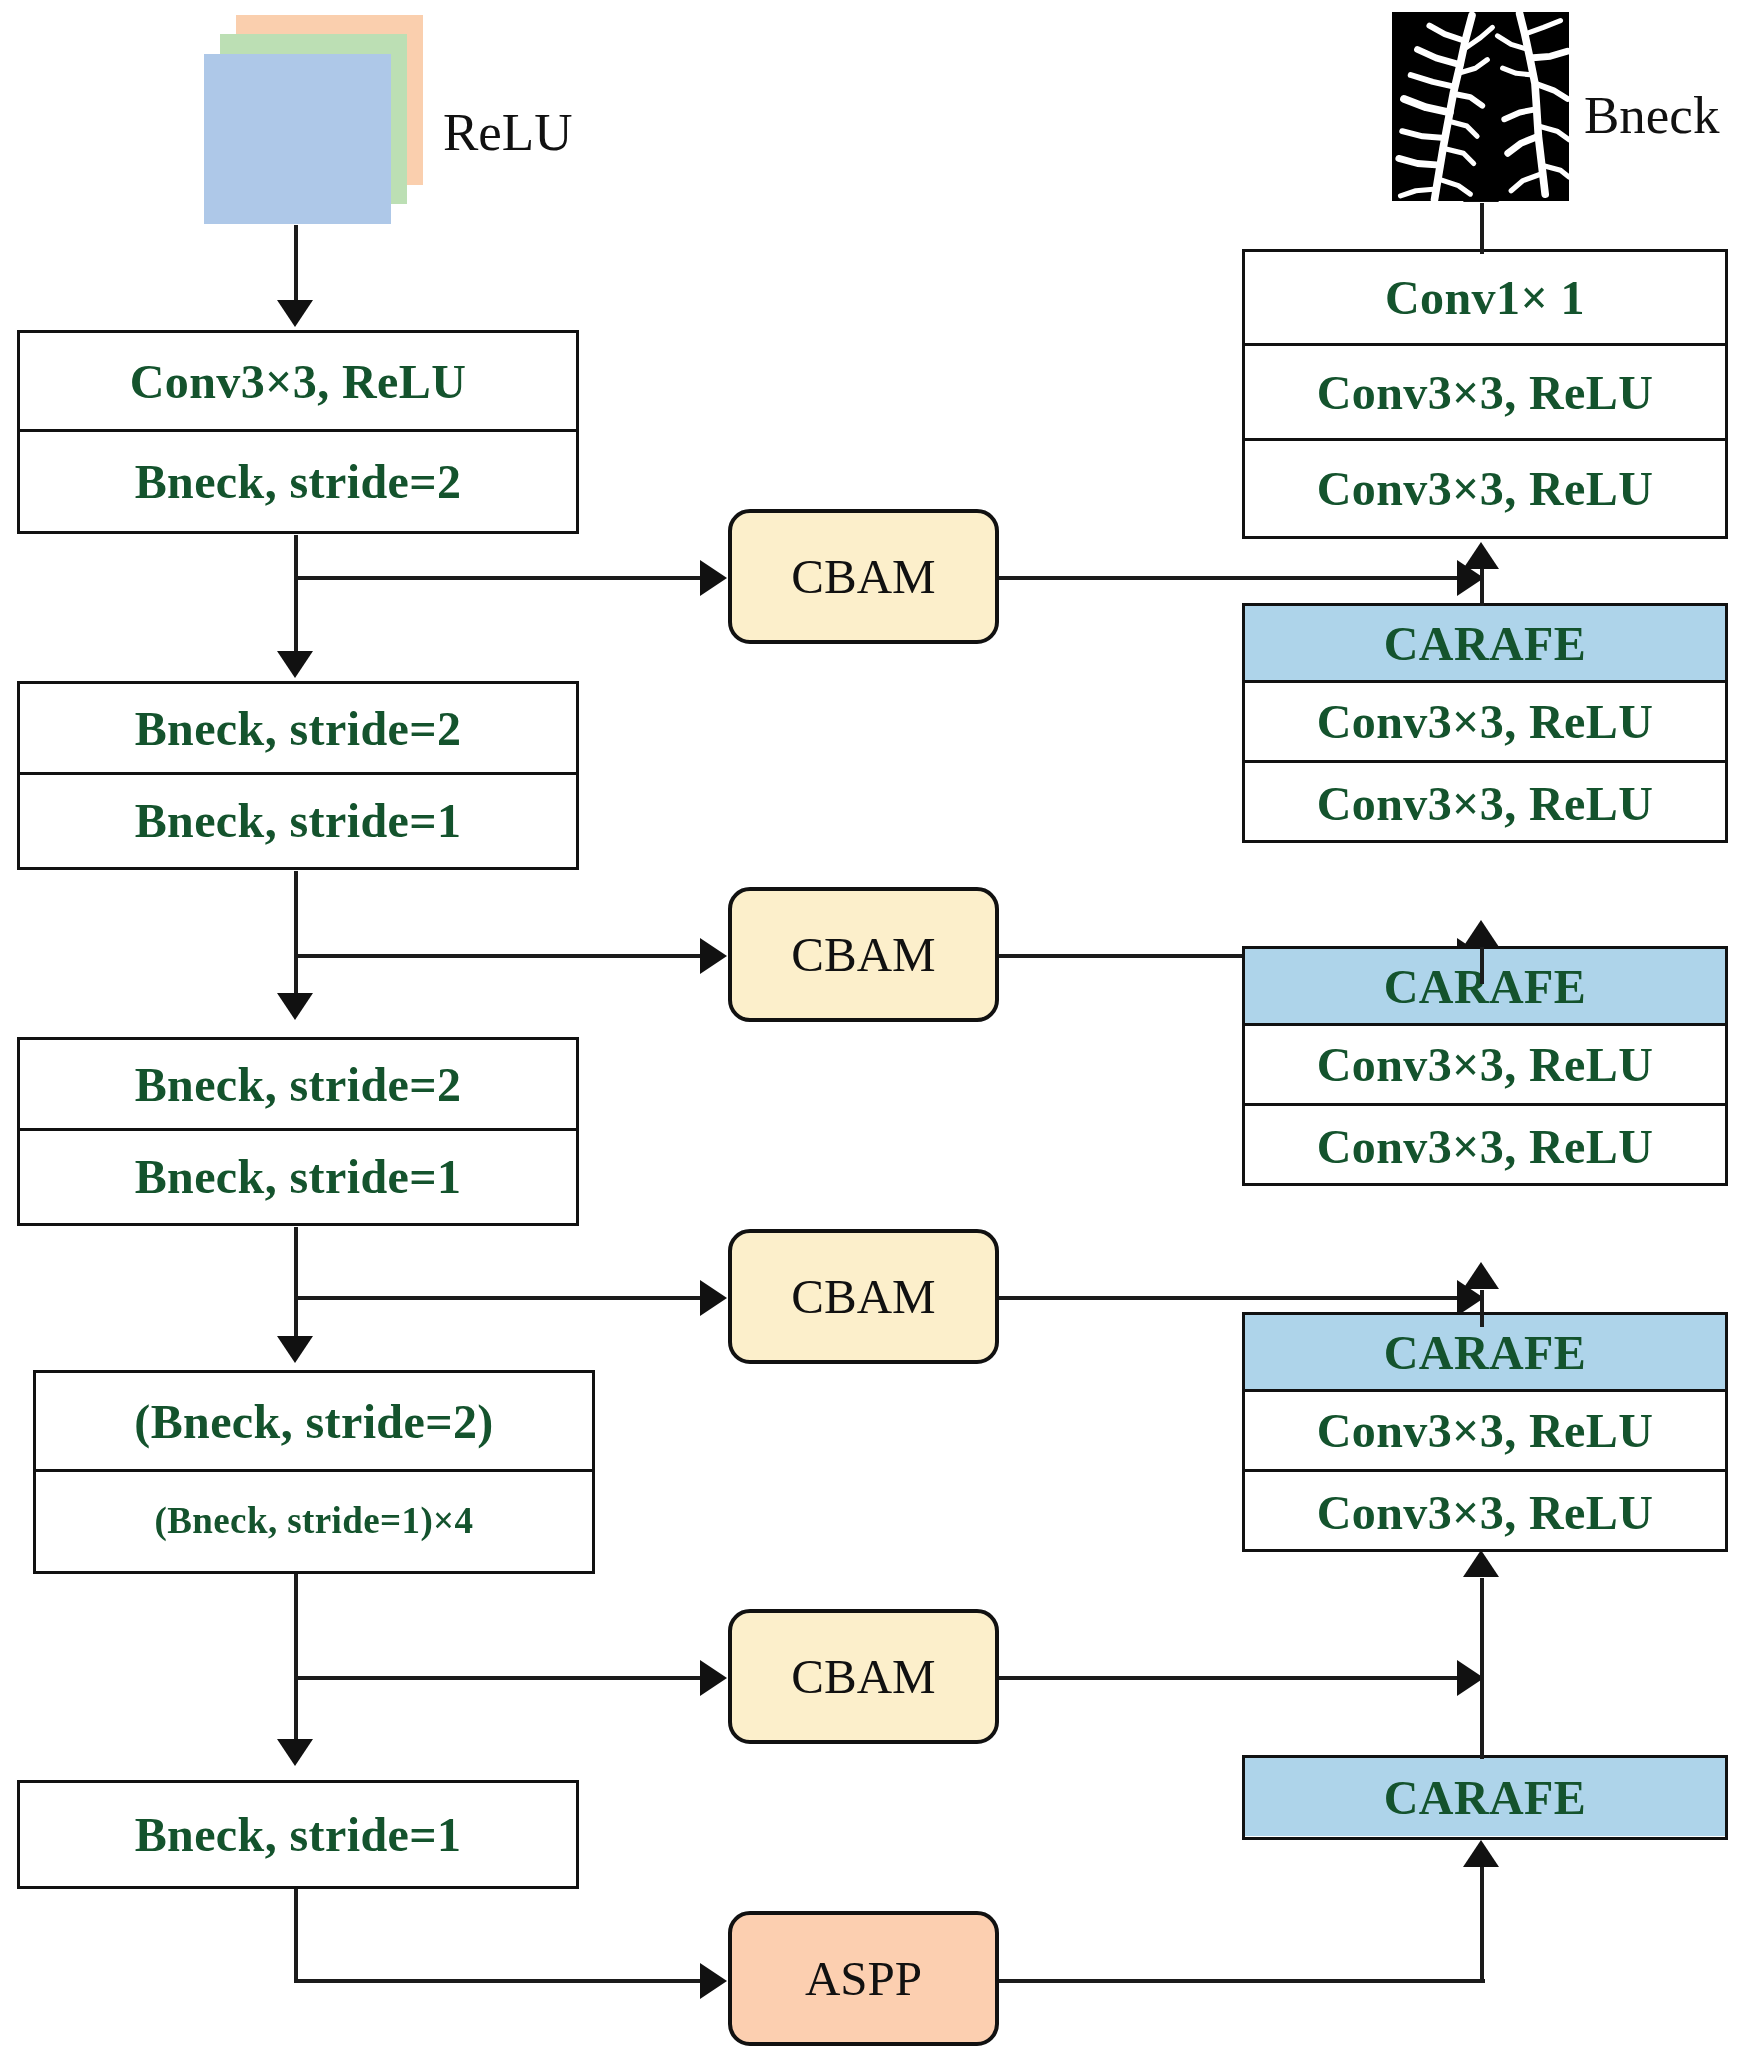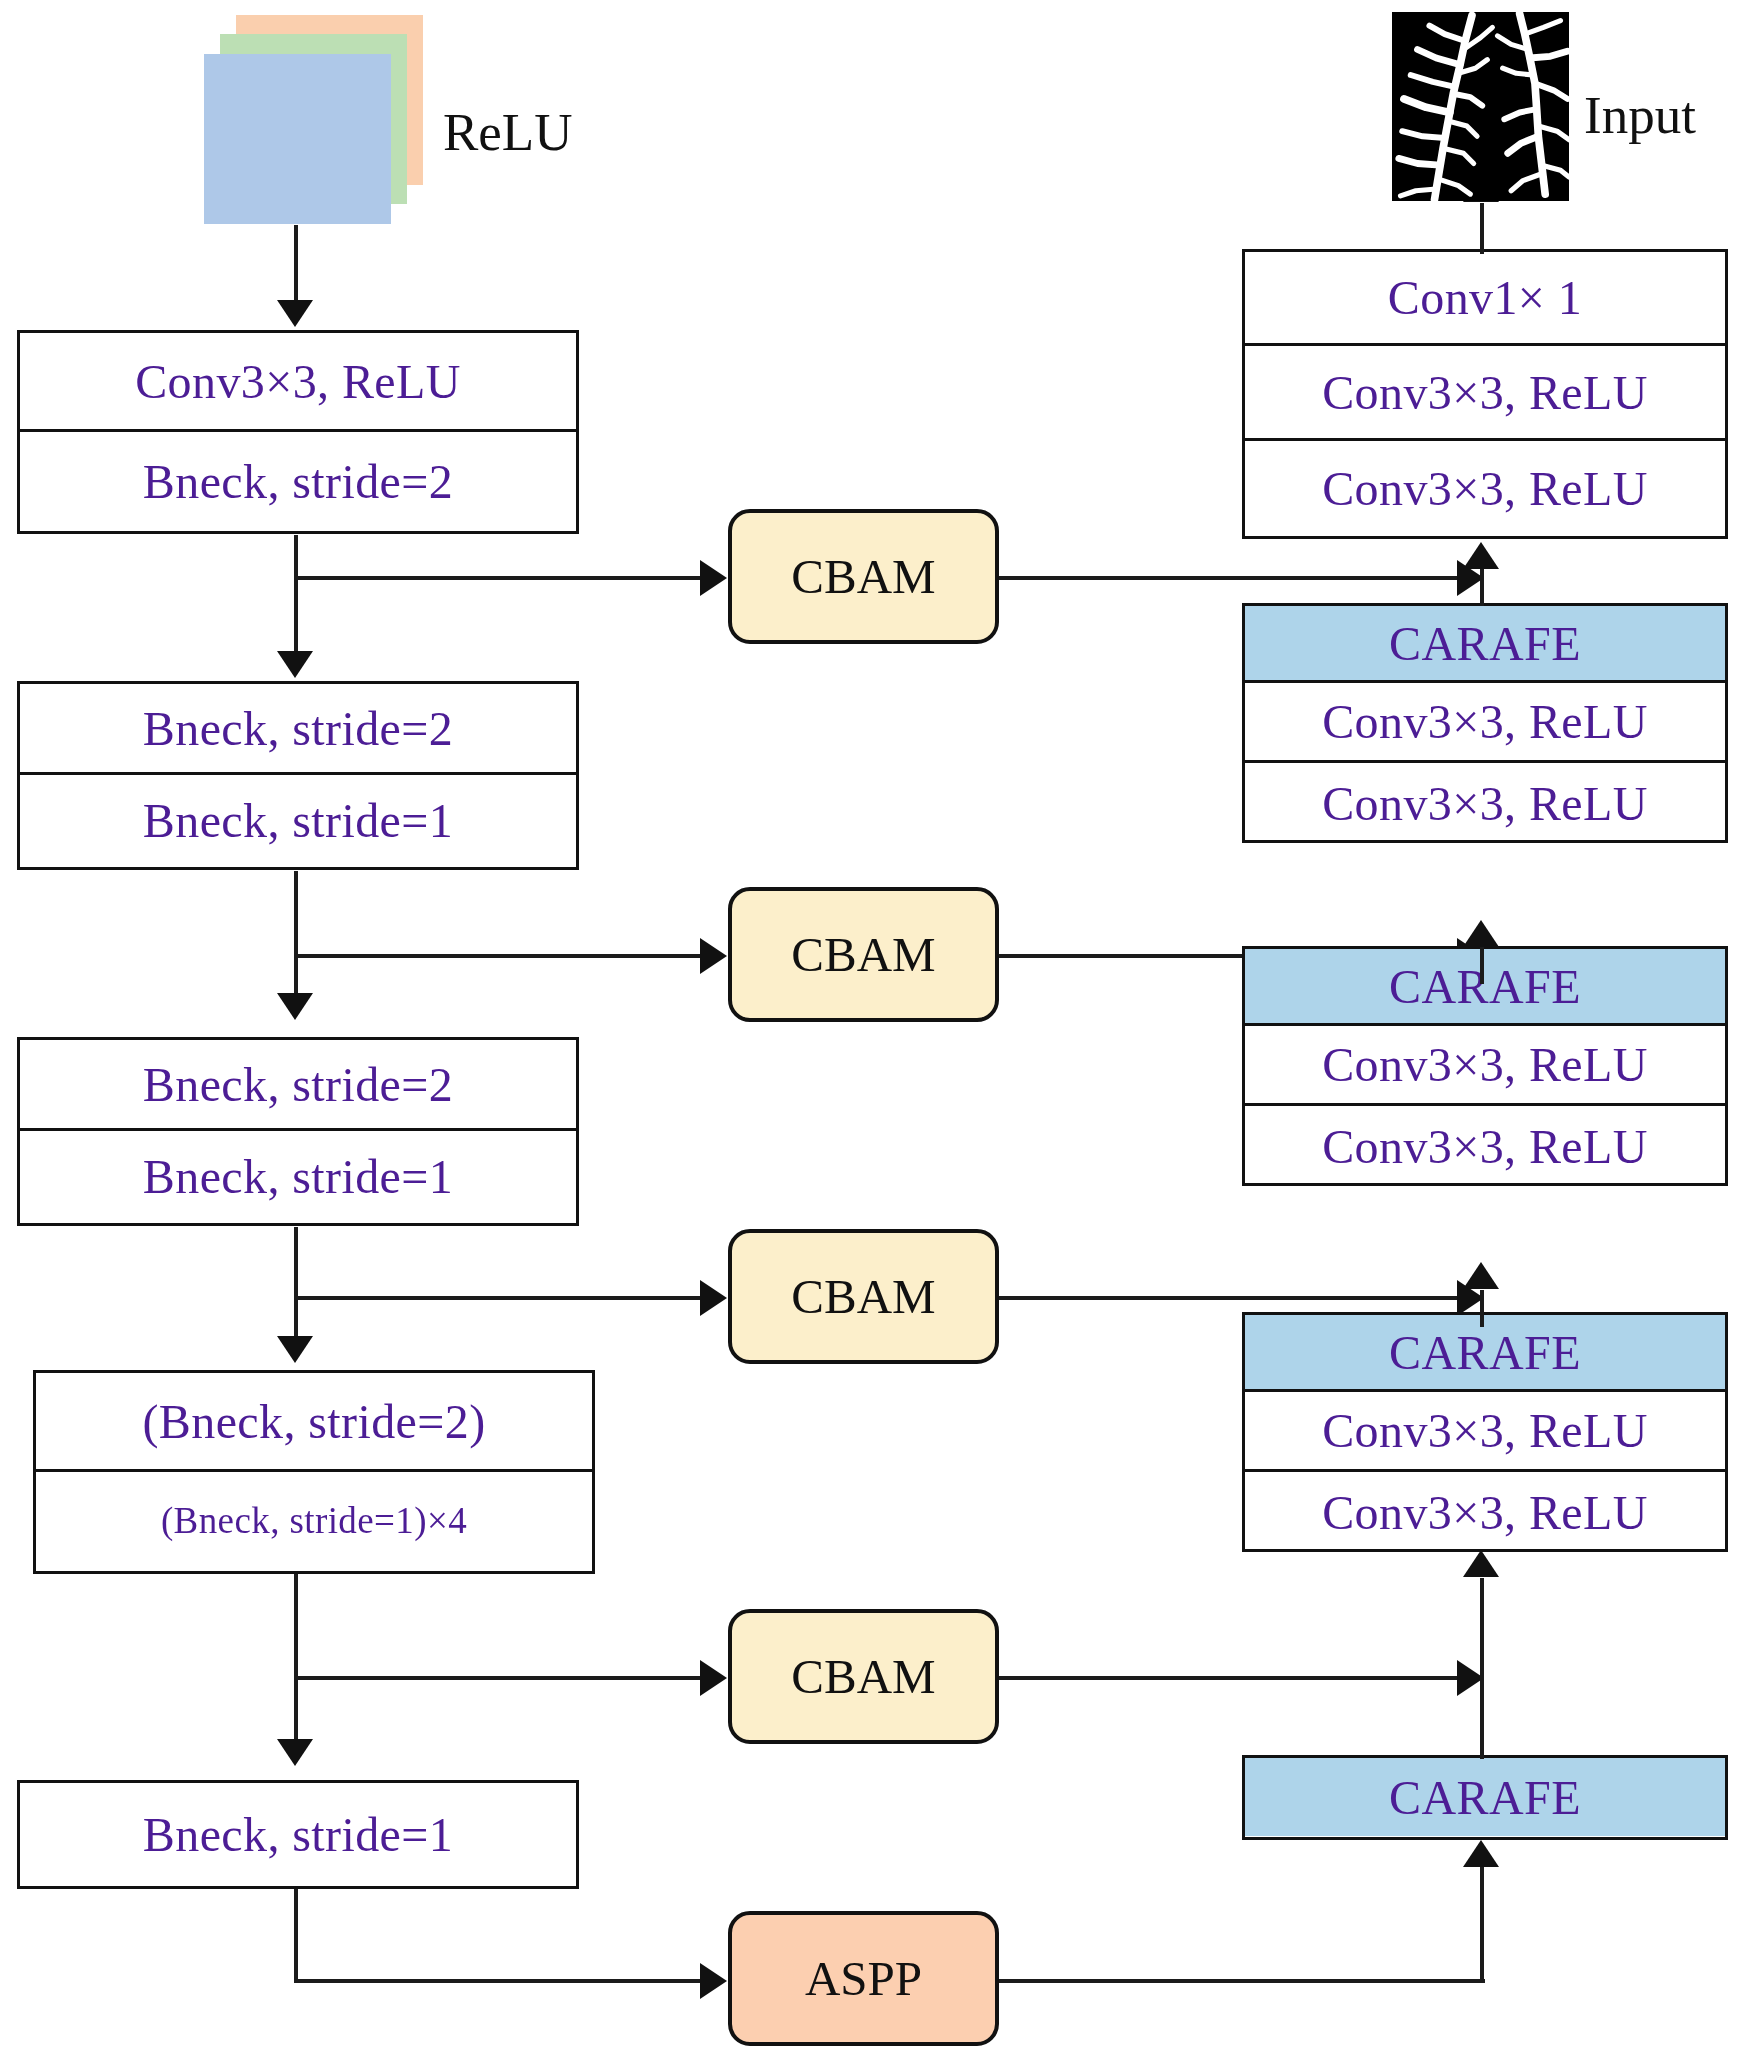--- a/index.html
+++ b/index.html
@@ -7,22 +7,23 @@
   #canvas{position:relative;width:1756px;height:2069px;overflow:hidden;background:#fff;}
 
   .abs{position:absolute;box-sizing:border-box;}
 
   
   .stack{border:3.4px solid #111;background:#fff;}
   .row{
     box-sizing:border-box;
     display:flex;align-items:center;justify-content:center;
     border-bottom:3.4px solid #111;
-    font-size:48px;color:#4c1d95;white-space:nowrap;
+    font-size:48px;color:#14532d;white-space:nowrap;
     letter-spacing:0.4px;
+    font-weight:bold;
   }
   .row:last-child{border-bottom:none;}
   .row.small{font-size:37px;}
   .row.carafe{background:#aed4ea;}
 
   
   .pill{
     border:4.3px solid #111;border-radius:22px;
     display:flex;align-items:center;justify-content:center;
     font-size:49px;color:#111;white-space:nowrap;
@@ -197,16 +198,16 @@
         <path d="M166 74 L146 72 L130 66" stroke-width="6"></path>
         <path d="M168 84 L190 92 L206 102" stroke-width="7"></path>
         <path d="M170 114 L150 118 L132 126" stroke-width="7"></path>
         <path d="M172 134 L194 140 L208 150" stroke-width="6"></path>
         <path d="M172 146 L152 154 L136 166" stroke-width="8"></path>
         <path d="M176 180 L198 186 L208 194" stroke-width="6"></path>
         <path d="M176 190 L154 198 L140 210" stroke-width="6"></path>
       </g>
     </svg>
   </div>
-  <div class="lbl" style="left:1584px;top:85px;">Input</div>
+  <div class="lbl" style="left:1584px;top:85px;">Bneck</div>
 
 </div>
 
 
 </body></html>

